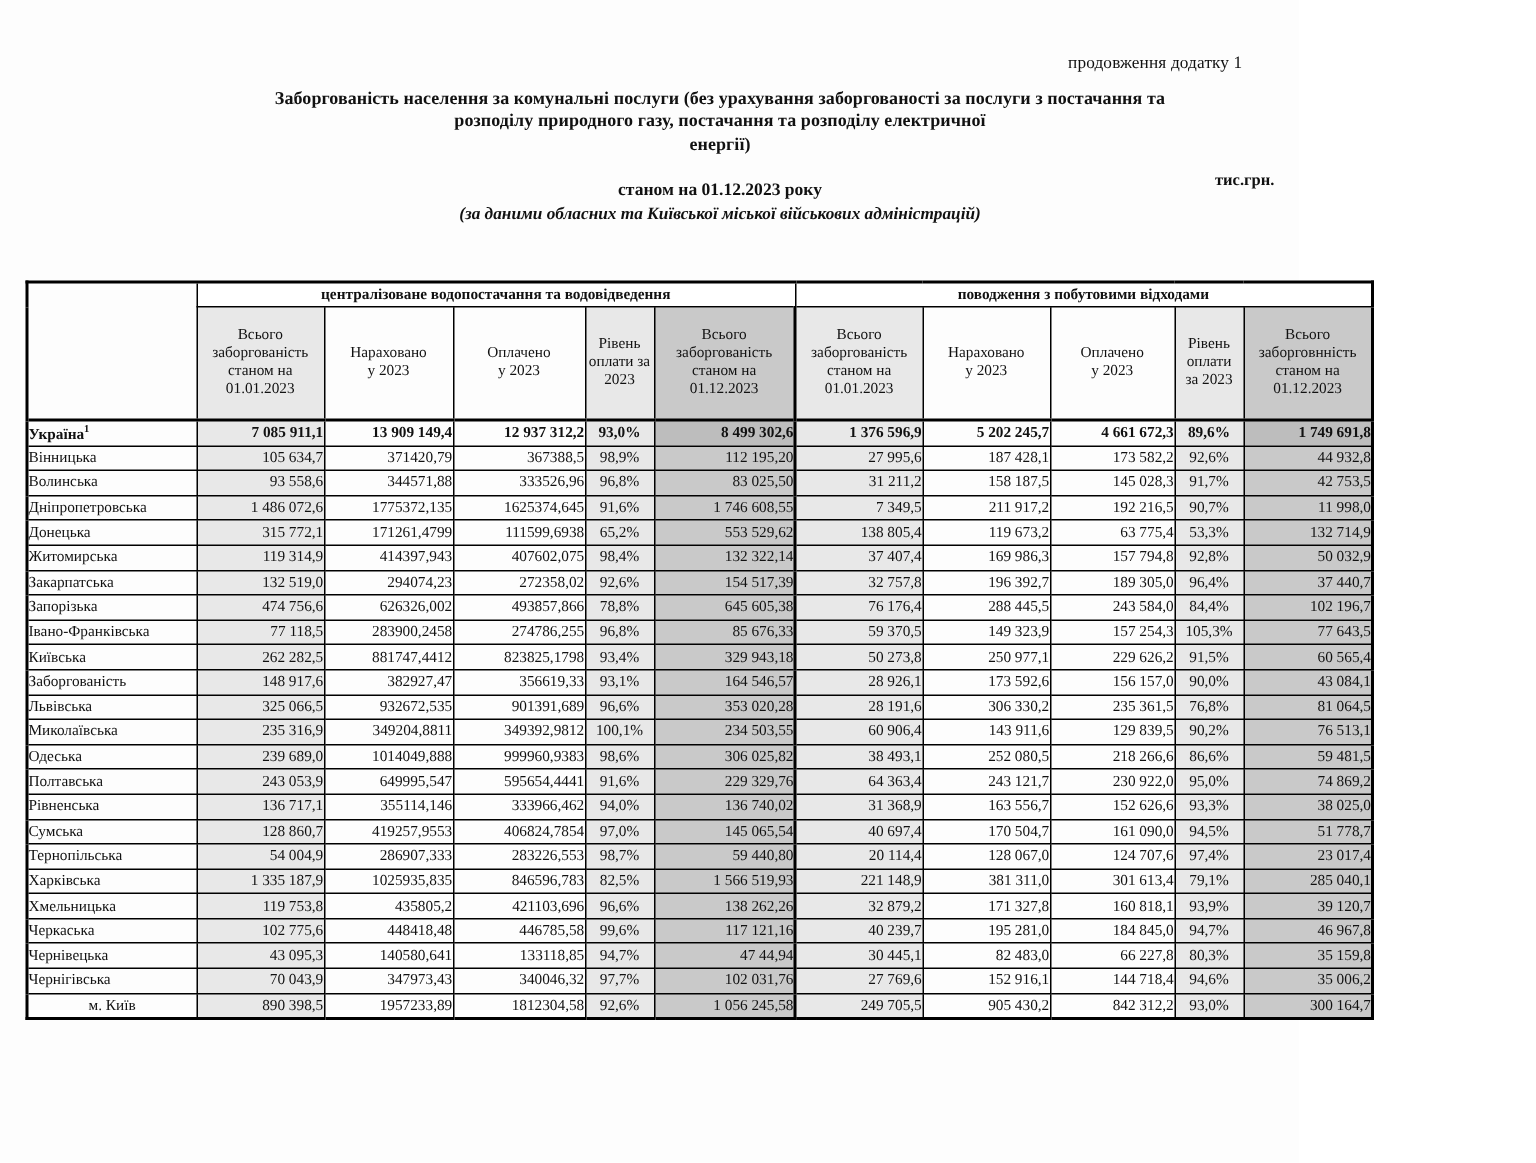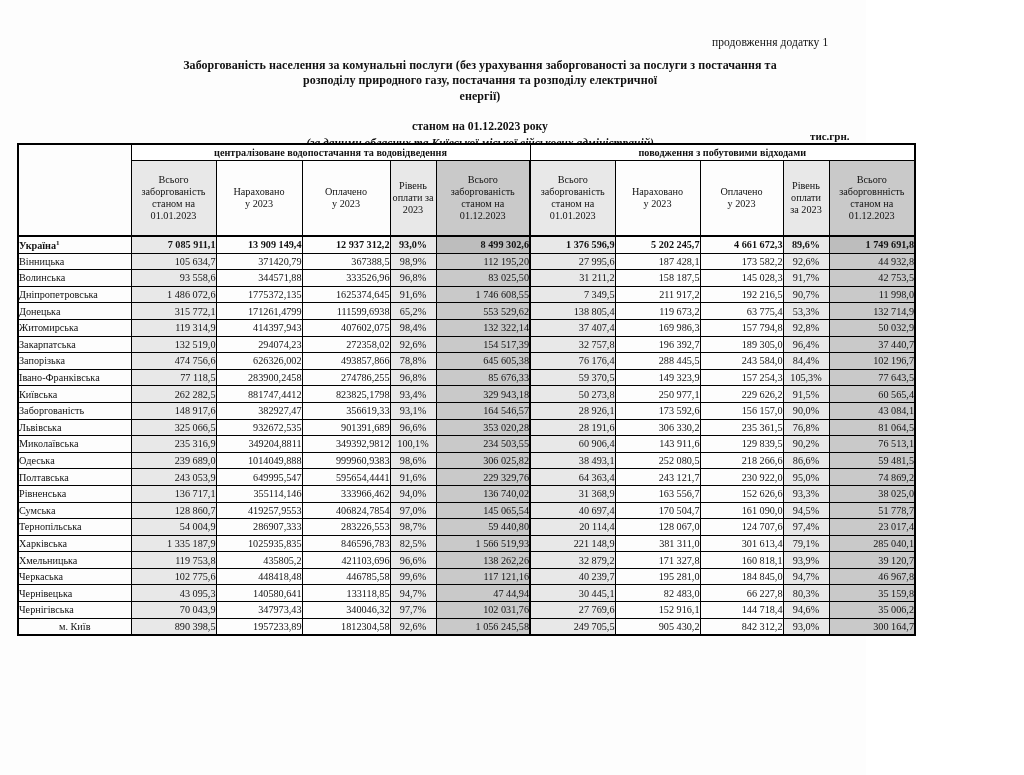--- a/index.html
+++ b/index.html
@@ -62,37 +62,38 @@
     position: absolute;
     top: 64px;
     left: 192px;
     font-size: 8px;
     color: #666;
   }
 
   
   .units {
     position: absolute;
-    top: 130px;
+    top: 114px;
     left: 810px;
     font-size: 11px;
     font-weight: bold;
   }
 
   
   .tbl-wrap {
     position: absolute;
     top: 143px;
     left: 17px;
     width: 862px;
   }
   table.main {
     border-collapse: collapse;
     width: 862px;
     table-layout: fixed;
+    margin-top: 44px;
   }
   table.main th, table.main td {
     border: 1px solid #000;
     font-size: 10.2px;
     padding: 0;
     vertical-align: middle;
   }
   
   .grp-head {
     font-weight: bold;

